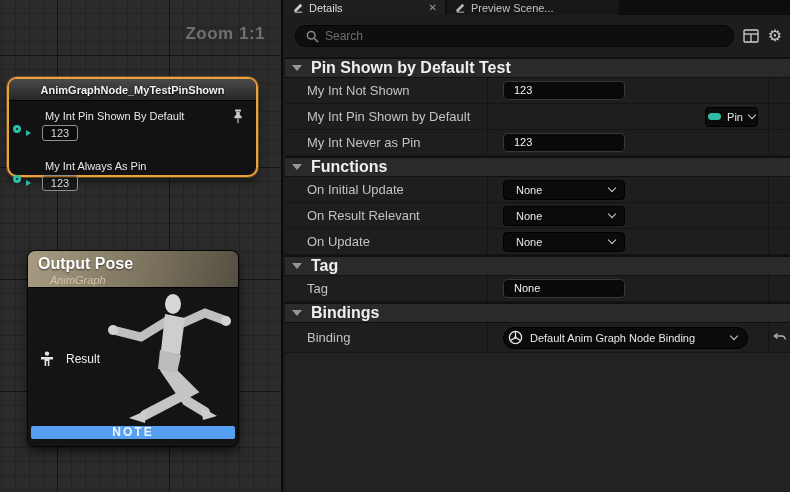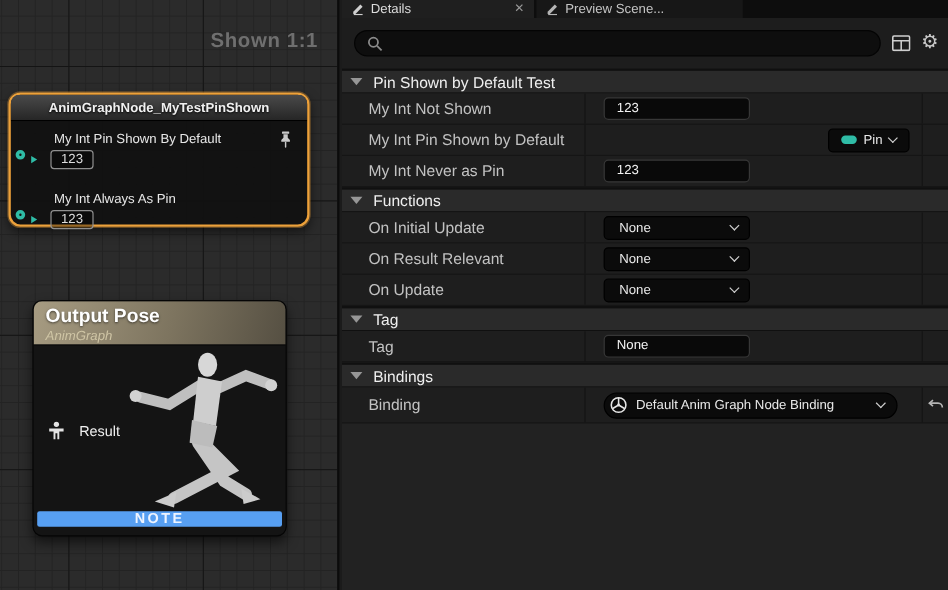--- a/index.html
+++ b/index.html
@@ -16,21 +16,21 @@
       linear-gradient(#232323 1px, transparent 1px),
       linear-gradient(90deg,#232323 1px, transparent 1px);
     background-size:112px 112px,112px 112px,14px 14px,14px 14px;
     background-position:57px 55px,57px 55px,57px 55px,57px 55px;
     border-right:2px solid #0b0b0b; }
   .zoom-label { position:absolute; top:24px; right:16px; font-size:17px; font-weight:bold;
     color:#6f6f6f; letter-spacing:.5px; }
 
   
   .node { position:absolute; }
-  .node1 { left:7px; top:77px; width:251px; height:112px; border-radius:10px;
+  .node1 { left:7px; top:77px; width:251px; height:100px; border-radius:10px;
     background:rgba(17,17,17,.95); border:2px solid #eda13a;
     box-shadow:0 0 0 1px rgba(237,161,58,.35), 0 4px 9px rgba(0,0,0,.55); }
   .node1-header { height:22px; border-radius:7px 7px 0 0;
     background:linear-gradient(#4a4a4a,#262626); border-bottom:1px solid #000;
     color:#f0f0f0; font-size:11px; font-weight:bold; text-align:center; line-height:22px;
     text-shadow:0 1px 2px #000; }
   .pin-label { position:absolute; left:36px; font-size:11px; color:#e8e8e8; }
   .pin-box { position:absolute; left:33px; width:36px; height:16px; border:1px solid #8f8f8f;
     border-radius:3px; background:rgba(0,0,0,.35); color:#dcdcdc; font-size:11px;
     line-height:14px; text-align:center; }
@@ -39,21 +39,21 @@
   .pin-ring::after { content:""; position:absolute; left:10px; top:2px;
     border-left:5px solid #2fbca6; border-top:3px solid transparent; border-bottom:3px solid transparent; }
   .thumbtack { position:absolute; right:12px; top:30px; }
 
   
   .node2 { left:27px; top:250px; width:212px; height:197px; border-radius:8px;
     background:#141414; border:1px solid #050505; box-shadow:0 5px 10px rgba(0,0,0,.55); }
   .node2-header { height:37px; border-radius:7px 7px 0 0; padding:4px 0 0 10px;
     background:linear-gradient(105deg,#a79c82,#7d745f 55%,#554f42); border-bottom:1px solid #000; }
   .node2-title { font-size:16px; font-weight:bold; color:#fff; text-shadow:0 1px 2px rgba(0,0,0,.6); }
-  .node2-sub { font-size:11px; font-style:italic; color:#cfc5a5; margin-top:1px; }
+  .node2-sub { font-size:11px; font-style:italic; color:#cfc5a5; margin-top:1px;margin-left:12px; }
   .mannequin { position:absolute; right:2px; top:38px; opacity:.95; }
   .result-row { position:absolute; left:12px; top:100px; display:flex; align-items:center; gap:12px; }
   .result-label { font-size:12px; color:#f0f0f0; }
   .note-bar { position:absolute; left:3px; right:3px; bottom:7px; height:13px; background:#579ff2;
     border-radius:2px; color:#eef4ff; font-size:12px; font-weight:bold; letter-spacing:2px;
     text-align:center; line-height:13px; }
 
   
   .details-panel { position:absolute; left:285px; top:0; width:505px; height:492px;
     background:#222; display:flex; flex-direction:column; }
@@ -69,51 +69,51 @@
     border:1px solid #040404; display:flex; align-items:center; padding:0 10px; gap:6px; }
   .searchbox input { flex:1; background:transparent; border:none; outline:none;
     color:#cfcfcf; font-size:12px; font-family:"Liberation Sans",sans-serif; }
   .searchbox input::placeholder { color:#6e6e6e; }
   .gear-icon { color:#c9c9c9; font-size:16px; line-height:16px; }
 
   .section-header { height:21px; border-top:2px solid #101010; border-bottom:1px solid #101010;
     background:#2a2a2a; display:flex; align-items:center; gap:9px; padding-left:7px; }
   .tri { width:0; height:0; border-left:5px solid transparent; border-right:5px solid transparent;
     border-top:6px solid #969696; }
-  .section-title { font-size:13px; font-weight:normal; color:#efefef; }
+  .section-title { font-size:16px; font-weight:bold; color:#efefef; }
 
   .prow { height:26px; border-bottom:1px solid #151515; background:#1e1e1e;
     display:flex; align-items:stretch; }
   .prow.tall { height:30px; }
   .plabel { width:203px; padding-left:22px; border-right:1px solid #151515;
     display:flex; align-items:center; font-size:13px; color:#c2c2c2; }
   .pvalue { flex:1; position:relative; display:flex; align-items:center; padding-left:15px; }
   .pright { width:22px; border-left:1px solid #151515; display:flex; align-items:center;
     justify-content:center; }
 
   .tinput { width:122px; height:19px; background:#090909; border:1px solid #373737;
     border-radius:4px; color:#f2f2f2; font-size:11px; line-height:17px; padding-left:10px; }
   .dd { height:20px; background:#0b0b0b; border:1px solid #000; border-radius:4px;
     display:flex; align-items:center; font-size:11px; color:#e8e8e8; }
   .none-dd { width:122px; padding:0 9px 0 12px; justify-content:space-between; }
   .chev { width:6px; height:6px; border-right:1.6px solid #cfcfcf; border-bottom:1.6px solid #cfcfcf;
     transform:rotate(45deg); margin-top:-3px; flex:none; }
-  .pin-dd { position:absolute; right:10px; width:68px; justify-content:center; gap:6px; }
+  .pin-dd { position:absolute; right:10px; width:53px; justify-content:center; gap:6px; }
   .pill { width:13px; height:7px; border-radius:3.5px; background:#2fbca6; }
   .binding-dd { width:245px; height:22px; border-radius:11px; padding:0 10px 0 4px; gap:7px; }
   .binding-dd .chev { margin-left:auto; }
   .filler { flex:1; background:#222; }
 </style>
 </head>
 <body>
 
 <div class="stage">
 
   <div class="graph-panel">
-    <div class="zoom-label">Shown 1:1</div>
+    <div class="zoom-label">Zoom 1:1</div>
 
     <div class="node node1">
       <div class="node1-header">AnimGraphNode_MyTestPinShown</div>
 
       <div class="pin-label" style="top:31px">My Int Pin Shown By Default</div>
       <span class="pin-ring" style="top:46px"></span>
       <div class="pin-box" style="top:46px">123</div>
       <svg class="thumbtack" width="12" height="15" viewBox="0 0 12 15" fill="#c9c9c9">
         <rect x="3" y="0.5" width="6" height="2" rx="0.5"></rect>
         <path d="M4.2 2.8h3.6v2.9l1.8 1.9v1.6H2.4V7.6l1.8-1.9z"></path>
@@ -180,20 +180,21 @@
         <span>Preview Scene...</span>
       </div>
     </div>
 
     <div class="searchrow">
       <div class="searchbox">
         <svg width="13" height="13" viewBox="0 0 13 13" fill="none" stroke="#8a8a8a" stroke-width="1.5">
           <circle cx="5.2" cy="5.2" r="3.8"></circle>
           <line x1="8.2" y1="8.2" x2="12" y2="12"></line>
         </svg>
+        <input type="text" placeholder="Search" style="">
       </div>
       <svg width="16" height="14" viewBox="0 0 16 14" fill="none" stroke="#cfcfcf" stroke-width="1.3">
         <rect x="1" y="1" width="14" height="12" rx="1"></rect>
         <line x1="1" y1="5" x2="15" y2="5"></line>
         <line x1="8" y1="5" x2="8" y2="13"></line>
       </svg>
       <span class="gear-icon">⚙</span>
     </div>
 
     <div class="section-header">

